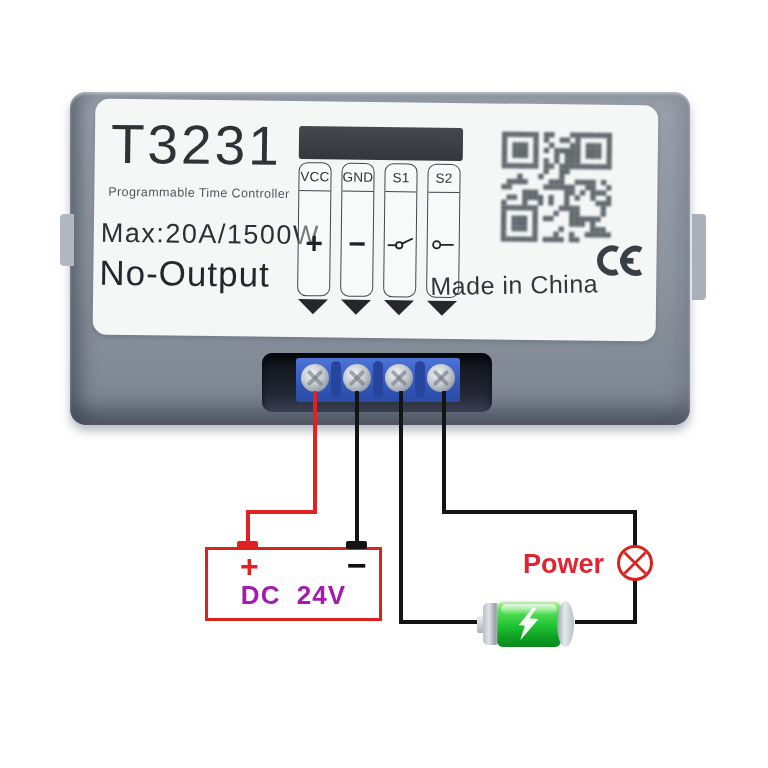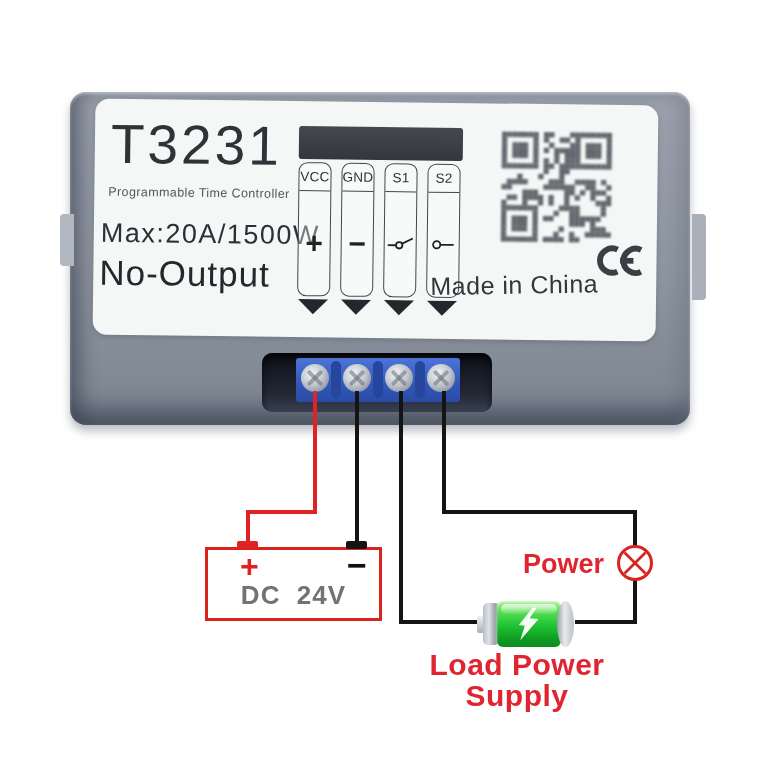--- a/index.html
+++ b/index.html
@@ -67,21 +67,21 @@
   .wire{position:absolute;background:#141414;}
   .wire.red{background:#e02222;}
   .tab{position:absolute;width:21px;height:8px;border-radius:2px;}
 
   
   .dc-box{left:205px;top:547px;width:177px;height:74px;background:#fff;
           border:3px solid #d8231f;box-sizing:border-box;}
   .dc-plus{left:240px;top:550px;font-size:32px;line-height:32px;font-weight:700;color:#e02222;}
   .dc-minus{left:347px;top:548px;font-size:34px;line-height:34px;font-weight:700;color:#111;}
   .dc-text{left:205px;top:582px;width:177px;text-align:center;font-size:26px;line-height:26px;
-           font-weight:700;color:#737373;letter-spacing:1px;white-space:pre;}
+           font-weight:700;color:#a21caf;letter-spacing:1px;white-space:pre;}
 
   
   .load-label{left:498px;top:550px;width:106px;text-align:right;font-size:27px;line-height:28px;
               font-weight:700;color:#e02531;}
   .lamp{left:617px;top:545px;width:36px;height:36px;border:3px solid #d8231f;border-radius:50%;
         background:#fff;box-sizing:border-box;}
   .battery{left:477px;top:601px;width:100px;height:46px;}
   .bat-nub{left:0;top:15px;width:9px;height:17px;border-radius:2px;
            background:linear-gradient(180deg,#eef1f3,#aab1b9);}
   .bat-cap{left:6px;top:2px;width:17px;height:42px;border-radius:5px;
@@ -432,15 +432,14 @@
   <div class="abs battery">
     <div class="abs bat-nub"></div>
     <div class="abs bat-cap"></div>
     <div class="abs bat-body"></div>
     <div class="abs bat-gloss"></div>
     <div class="abs bat-right"></div>
     <svg class="abs" style="left:37px;top:6px;" width="28" height="34" viewBox="0 0 28 34">
       <path d="M17 0 L5 19 H11 L8 34 L24 11 H15 L21 0 Z" fill="#ffffff" opacity="0.95" transform="rotate(6 14 17)"></path>
     </svg>
   </div>
-  <div class="abs supply-label">Load Power Supply</div>
 
 </div>
 
 </body></html>

